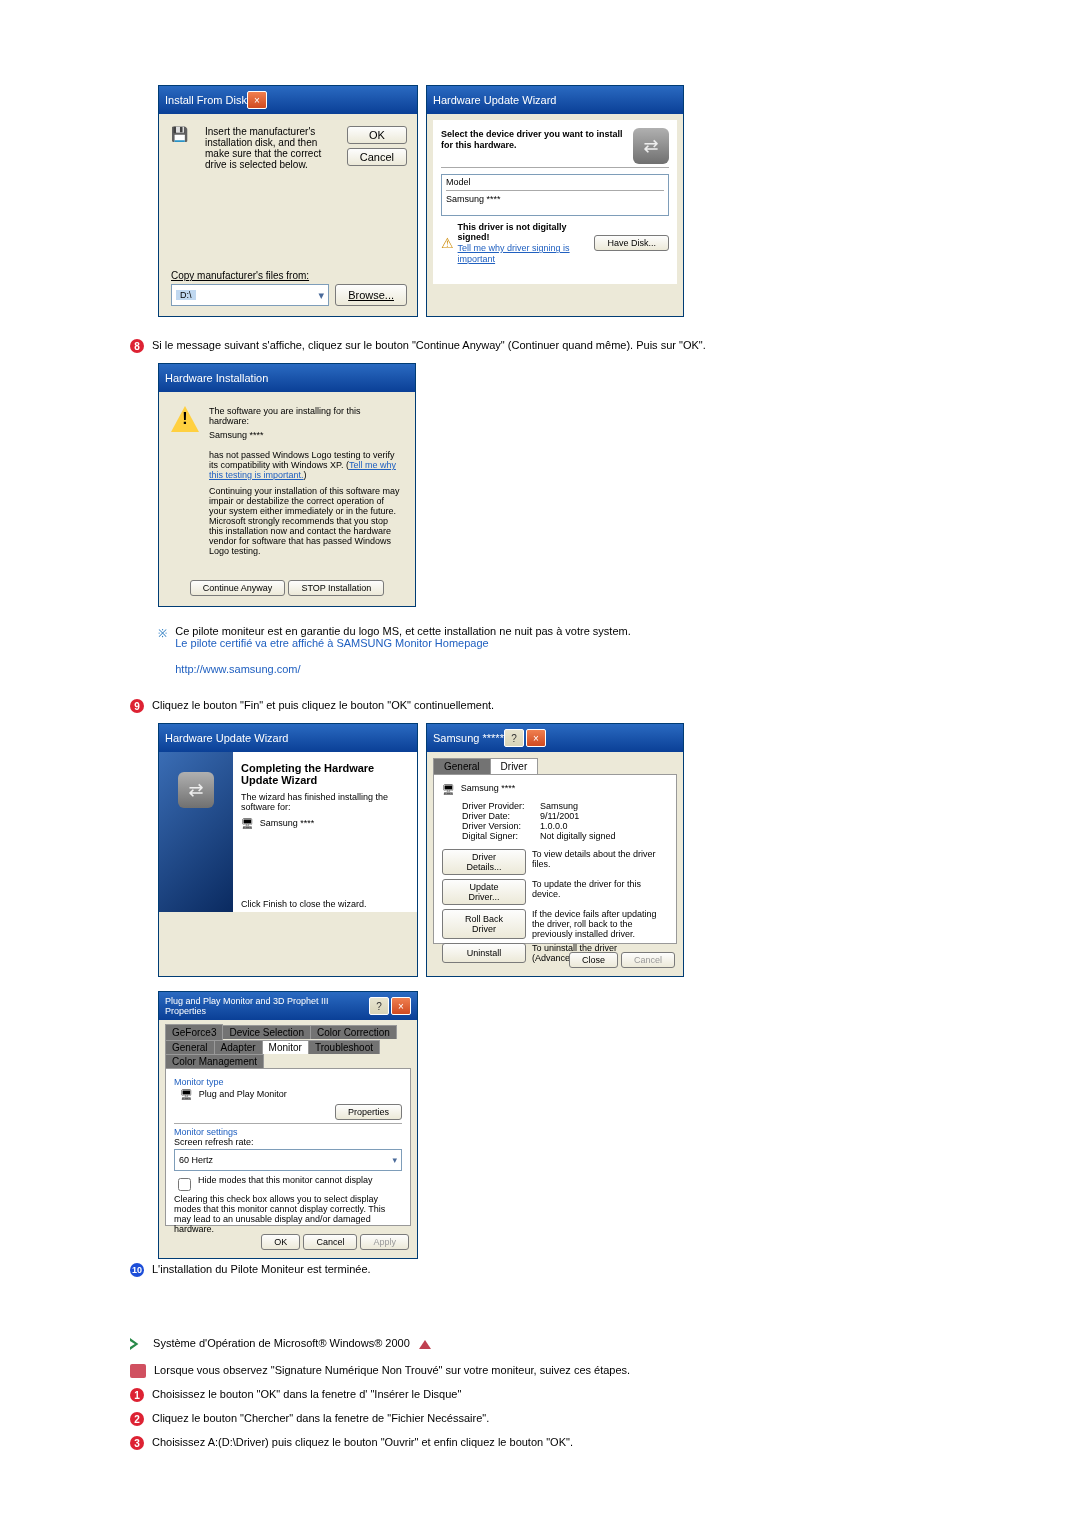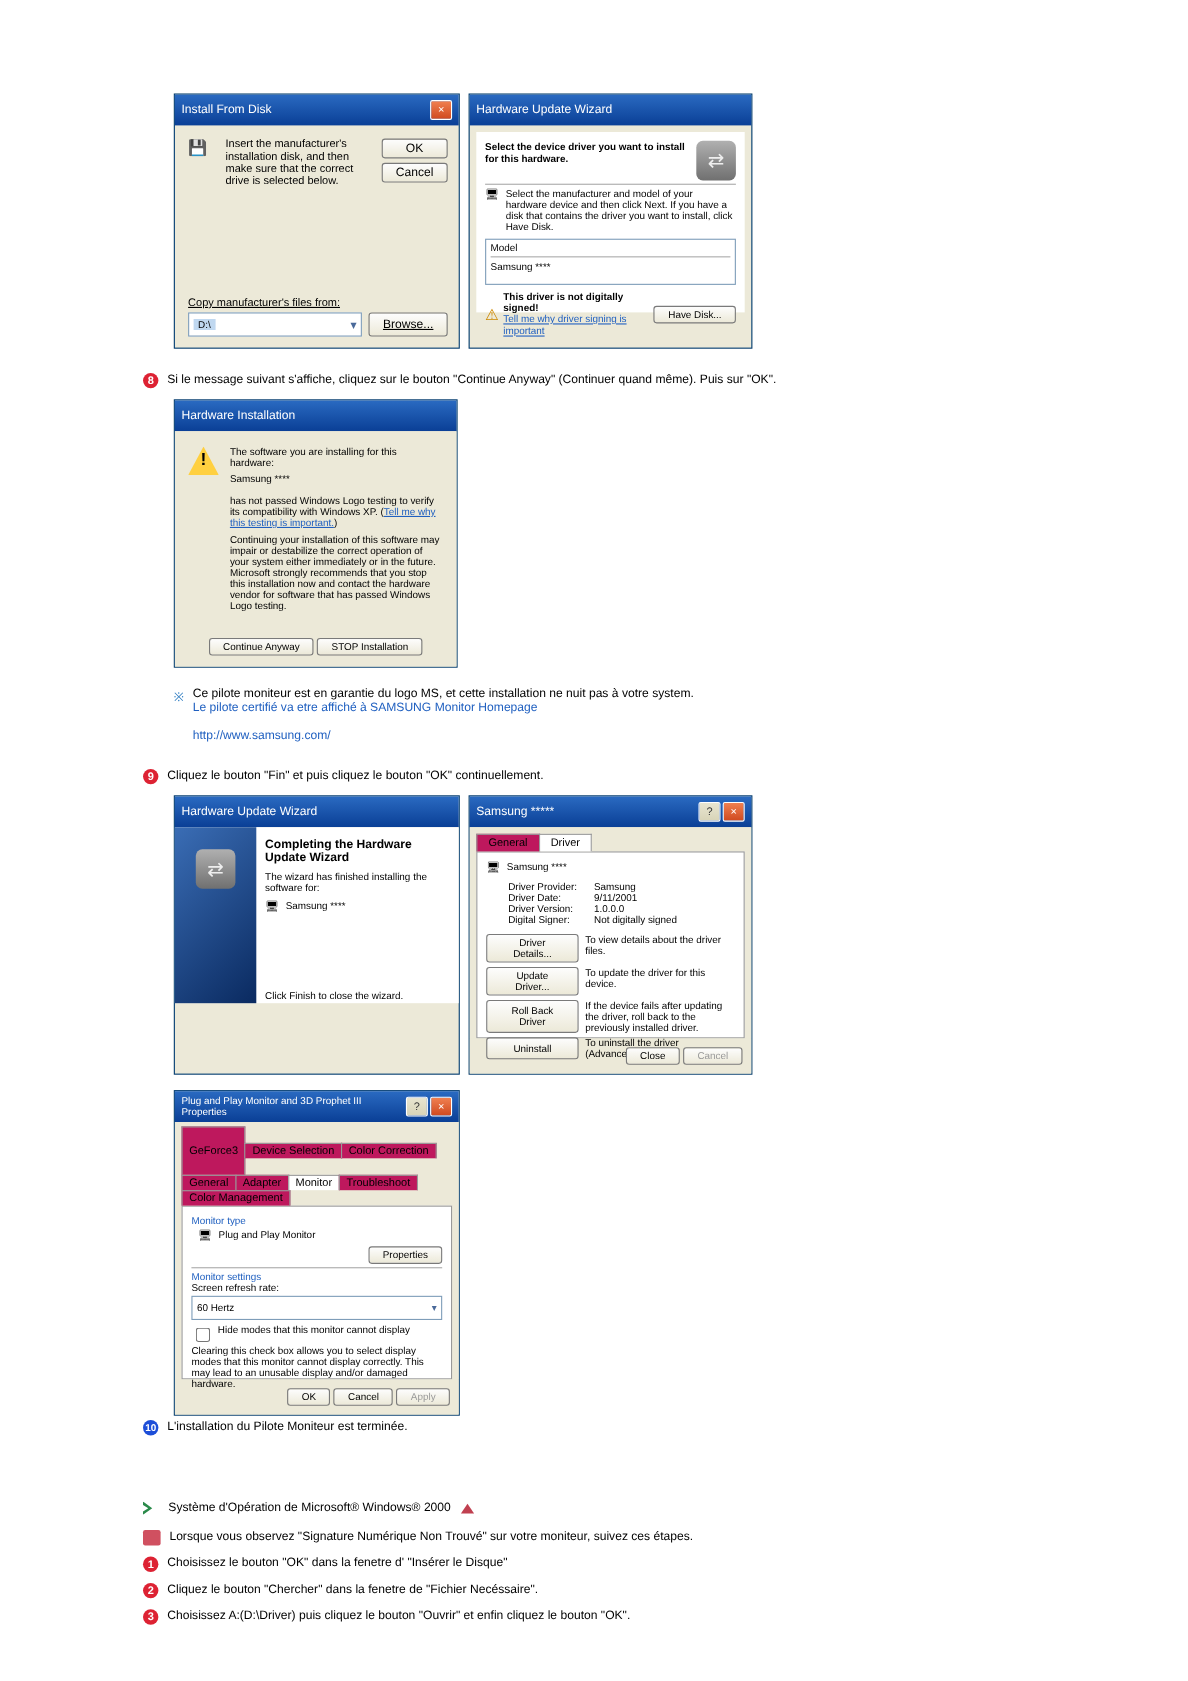--- a/index.html
+++ b/index.html
@@ -1,37 +1,37 @@
 <!DOCTYPE html>
 <html><head>
 <meta charset="utf-8">
 <style>
 body{margin:0;font-family:Arial,sans-serif;font-size:11px;background:#fff;color:#000}
 .page{width:1080px;min-height:1528px;padding:85px 130px 0 130px;box-sizing:border-box}
 .row{display:flex;gap:8px}
 .win{background:#ece9d8;border:1px solid #003c74;box-shadow:0 0 0 0 #000;box-sizing:border-box}
-.titlebar{background:linear-gradient(#2a6ac1,#0a3f96);color:#fff;font-size:11px;padding:4px 6px;display:flex;align-items:center;justify-content:space-between;height:20px}
+.titlebar{background:linear-gradient(#2a6ac1,#0a3f96);color:#fff;font-size:11px;padding:4px 6px;display:flex;align-items:center;justify-content:flex-start;height:20px}
 .titlebar .tbtn{display:flex;gap:2px}
 .titlebar .wbtn{width:18px;height:16px;background:linear-gradient(#e8e5d0,#d8d4b8);border:1px solid #fff;border-radius:2px;display:flex;align-items:center;justify-content:center;font-size:10px;color:#333}
 .titlebar .wbtn.close{background:linear-gradient(#f08050,#d04a20);color:#fff}
 .btn{background:linear-gradient(#fdfdfd,#ece9d8);border:1px solid #7a7a7a;border-radius:3px;padding:2px 12px;font-size:11px;cursor:pointer}
 .bodytext{display:flex;align-items:flex-start;gap:8px;margin:4px 0 10px}
 .numcircle{display:inline-flex;width:14px;height:14px;border-radius:50%;align-items:center;justify-content:center;color:#fff;font-size:10px;font-weight:bold}
 .nc8{background:#d23}
 .nc9{background:#d23}
 .nc10{background:#1d4ed8}
 .nc1{background:#d23}.nc2{background:#d23}.nc3{background:#d23}
 .blue-link{color:#2060c0;text-decoration:underline}
 .blue-text{color:#2060c0}
 .ifdbody{padding:12px 10px 12px 12px;font-size:11px;position:relative;height:178px}
 .hwbody{background:#fff;margin:6px;padding:8px;font-size:10px;height:148px;position:relative}
 .col{display:flex;flex-direction:column}
 .gap4{gap:4px}
 .tab{display:inline-block;background:#fff;border:1px solid #999;border-bottom:none;padding:2px 10px;font-size:10px;margin-right:-1px}
-.tab.inactive{background:#be185d}
+.tab.inactive{background:#737373}
 .card{background:#fff;border:1px solid #999;padding:8px}
 .small{font-size:10px}
 .tiny{font-size:9px}
 .input{background:#fff;border:1px solid #7e9db9;height:20px}
 .listbox{background:#fff;border:1px solid #7e9db9}
 hr.sep{border:0;border-top:1px solid #aaa;margin:3px 0}
 .arrow-right{display:inline-block;width:12px;height:12px;background:#2a8a4a;clip-path:polygon(0 0,70% 50%,0 100%,0 75%,40% 50%,0 25%);vertical-align:middle}
 .arrow-up{display:inline-block;width:0;height:0;border-left:6px solid transparent;border-right:6px solid transparent;border-bottom:9px solid #c04050;vertical-align:middle}
 .star{color:#2a7ac0}
 .icon-monitor::before{content:"🖥";font-size:10px}
@@ -80,24 +80,20 @@
   <div class="win" style="width:258px">
     <div class="titlebar">
           <span>Hardware Update Wizard</span>
         </div>
     <div class="hwbody">
       <div style="display:flex;gap:6px;align-items:flex-start">
         <div style="flex:1"><b class="tiny">Select the device driver you want to install for this hardware.</b></div>
         <div class="big-gray-icon">⇄</div>
       </div>
       <hr class="sep">
-      <div style="display:flex;gap:6px">
-        <span class="icon-monitor"></span>
-        <div class="tiny">Select the manufacturer and model of your hardware device and then click Next. If you have a disk that contains the driver you want to install, click Have Disk.</div>
-      </div>
       <div class="listbox" style="margin-top:6px;height:36px;padding:2px 4px">
         <div class="tiny">Model</div>
         <hr class="sep">
         <div class="tiny">Samsung ****</div>
       </div>
       <div style="display:flex;margin-top:6px;align-items:center;gap:4px">
         <span class="icon-warn" style="color:#c80"></span>
         <div style="flex:1">
           <div class="tiny" style="font-weight:bold">This driver is not digitally signed!</div>
           <a href="#" class="tiny blue-link">Tell me why driver signing is important</a>
@@ -221,21 +217,21 @@
 <div class="win" style="width:260px;margin:14px 0 0 28px">
   <div class="titlebar">
         <span class="tiny">Plug and Play Monitor and 3D Prophet III Properties</span>
         <div class="tbtn">
           <div class="wbtn">?</div>
           <div class="wbtn close">×</div>
         </div>
       </div>
   <div style="background:#ece9d8;padding:4px 6px 0">
     <div class="tiny">
-      <span class="tab inactive" style="padding:16px 6px">GeForce3</span><span class="tab inactive" style="padding:1px 6px">Device Selection</span><span class="tab inactive" style="padding:1px 6px">Color Correction</span>
+      <span class="tab inactive" style="padding:2px 6px">GeForce3</span><span class="tab inactive" style="padding:1px 6px">Device Selection</span><span class="tab inactive" style="padding:1px 6px">Color Correction</span>
     </div>
     <div class="tiny">
       <span class="tab inactive" style="padding:1px 6px">General</span><span class="tab inactive" style="padding:1px 6px">Adapter</span><span class="tab" style="padding:1px 6px">Monitor</span><span class="tab inactive" style="padding:1px 6px">Troubleshoot</span><span class="tab inactive" style="padding:1px 6px">Color Management</span>
     </div>
     <div class="card tiny" style="height:140px">
       <div class="blue-text">Monitor type</div>
       <div style="display:flex;gap:6px;margin:2px 0 4px 6px">
             <span class="icon-monitor"></span>
             <span>Plug and Play Monitor</span>
           </div>

